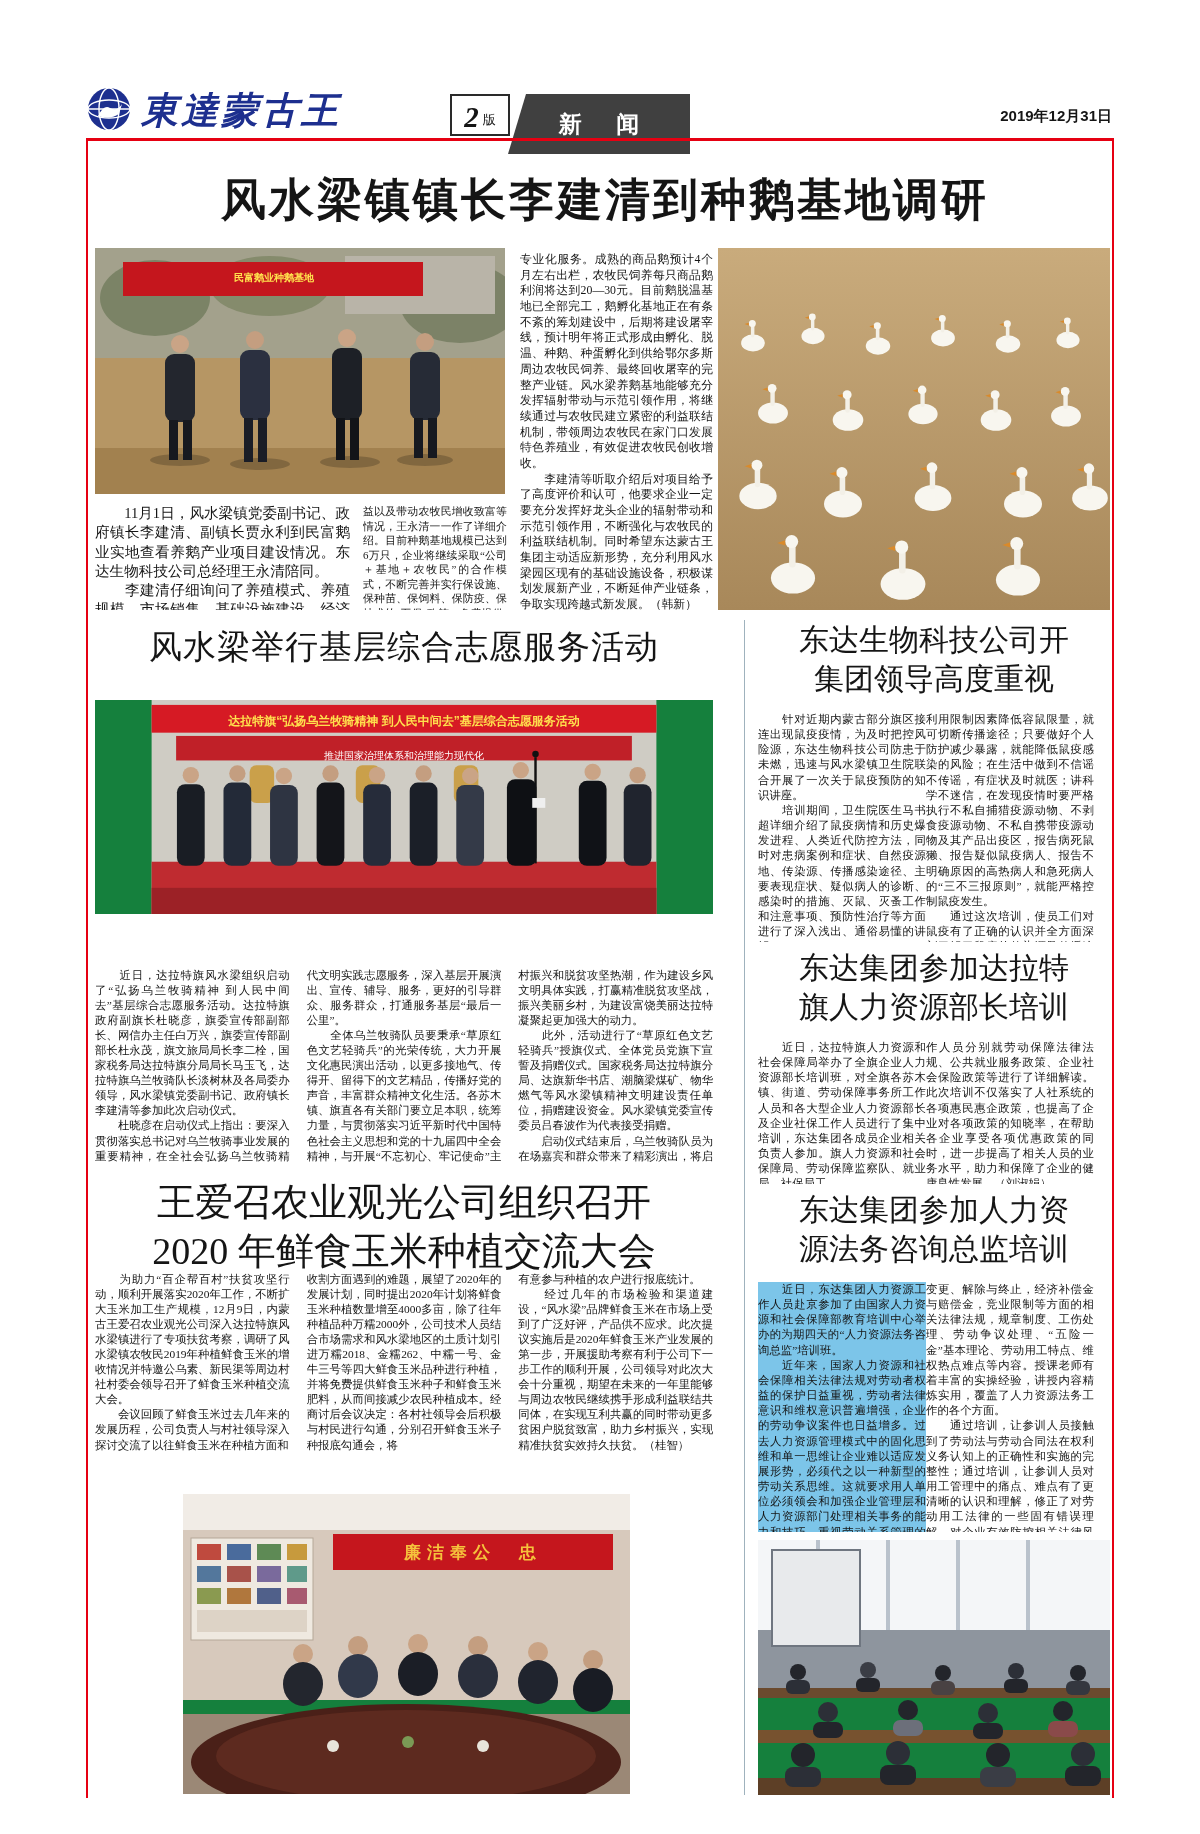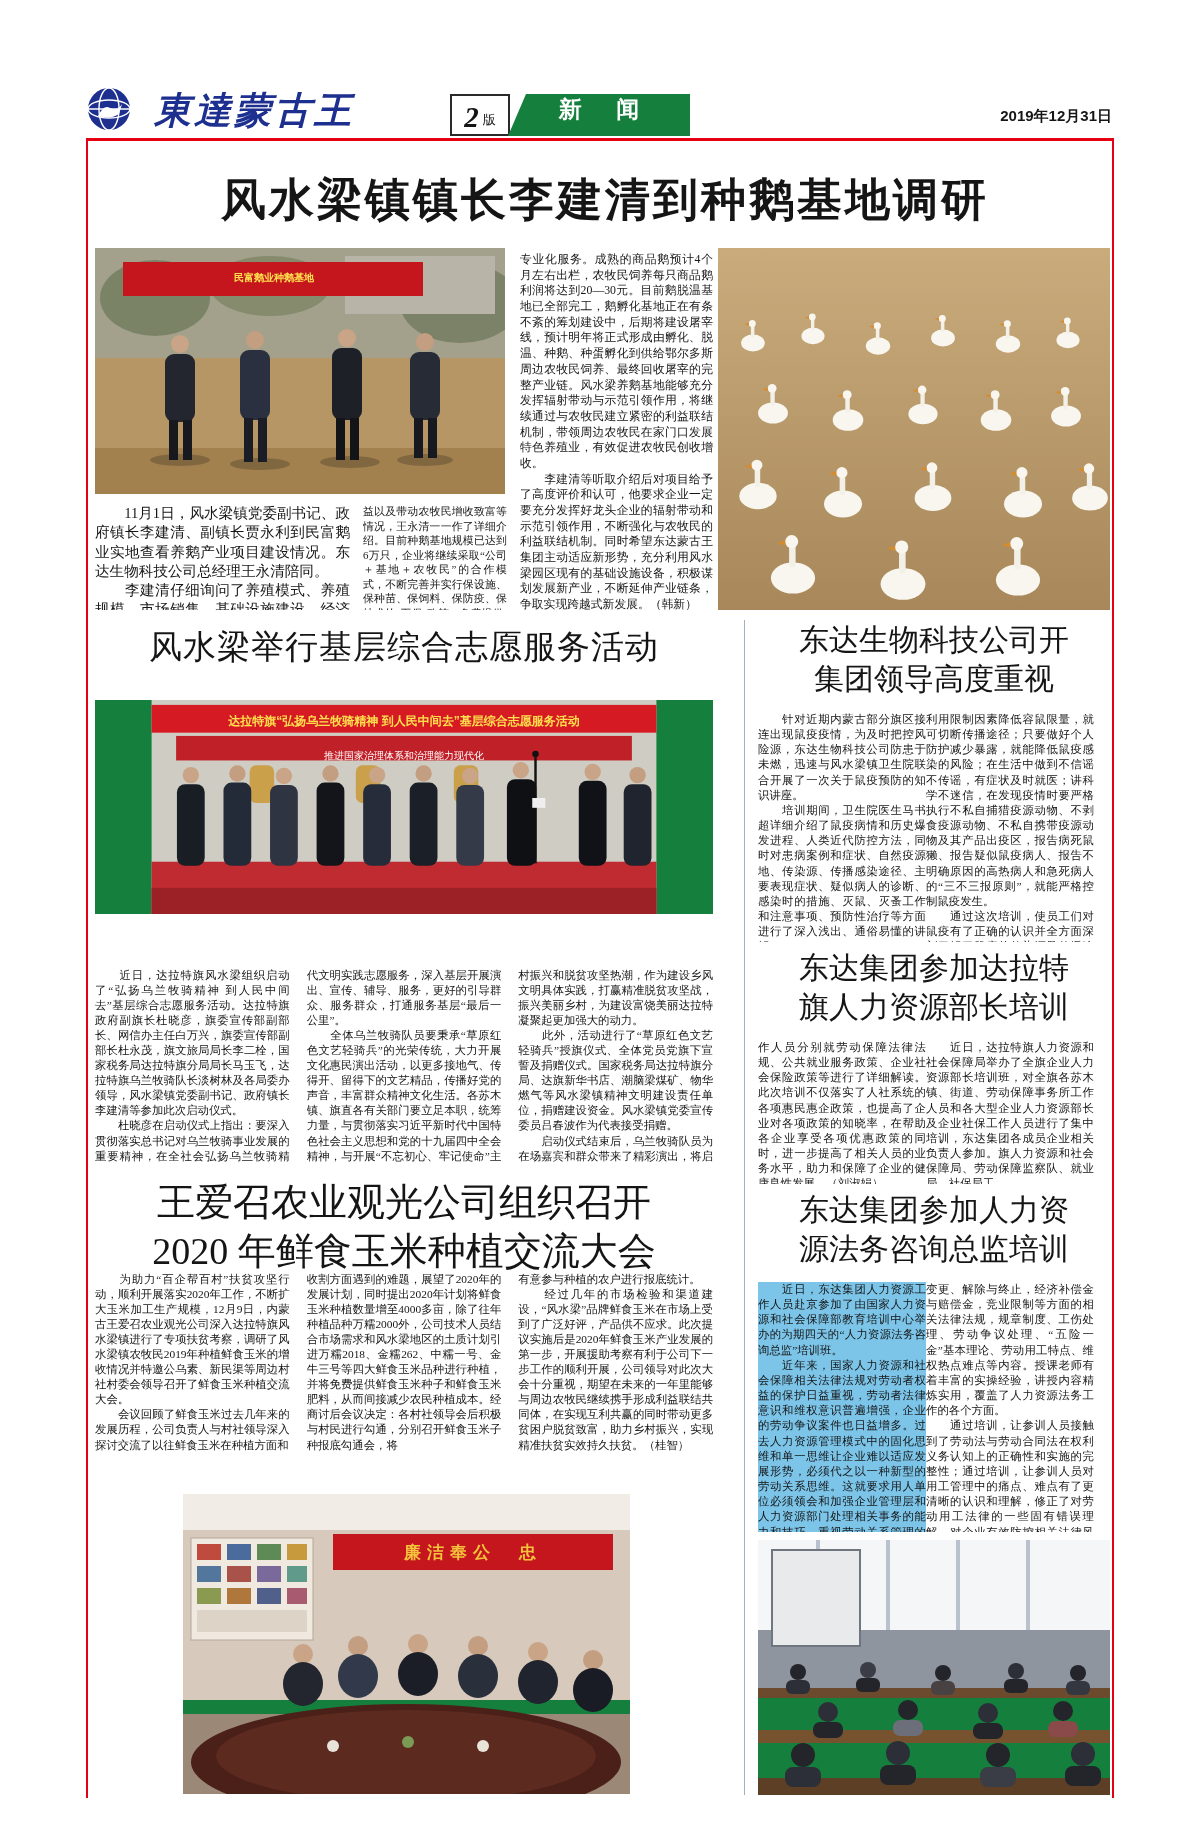--- a/index.html
+++ b/index.html
@@ -4,30 +4,30 @@
 <style>
   *{margin:0;padding:0;box-sizing:border-box}
   body{background:#ffffff}
   .page{position:relative;width:1200px;height:1834px;background:#fff;overflow:hidden;
         font-family:"Liberation Serif",serif;color:#151515}
   .para{margin:0;text-align:justify}
   .cols{position:absolute;display:flex}
   .redline{position:absolute;background:#e60012}
 
   
-  #logo{position:absolute;left:86px;top:86px;display:flex;align-items:center;gap:22px}
+  #logo{position:absolute;left:86px;top:86px;display:flex;align-items:center;gap:9px}
   #logo .logo-text{font-size:37px;font-weight:900;font-style:italic;color:#1d2f8f;letter-spacing:3px}
   #marker{position:absolute;left:450px;top:94px;display:flex;align-items:stretch}
   .numbox{width:60px;height:42px;background:#fff;border:2px solid #2a2a2a;display:flex;
           align-items:flex-end;justify-content:center;gap:4px;padding-bottom:4px}
   .numbox .num{font-size:29px;line-height:.9;font-style:italic;font-weight:700}
   .numbox .unit{font-size:13px;line-height:1;padding-bottom:4px}
-  .ribbon{width:182px;height:42px;margin-left:-2px;background:#15803d;
+  .ribbon{width:182px;height:60px;margin-left:-2px;background:#404040;
           clip-path:polygon(18px 0,100% 0,100% 100%,0 100%);
-          display:flex;align-items:flex-start;justify-content:center;color:#fff;
+          display:flex;align-items:center;justify-content:center;color:#fff;
           font-size:23px;font-weight:900;letter-spacing:14px;text-indent:14px;
           font-family:"Liberation Sans",sans-serif}
   #date{position:absolute;right:88px;top:107px;font-size:15px;font-weight:700;
         font-family:"Liberation Sans",sans-serif}
   #rule-top{left:86px;top:138px;width:1028px;height:3px}
   #rule-left{left:86px;top:138px;width:2px;height:1660px}
   #rule-right{left:1112px;top:138px;width:2px;height:1660px}
 
   
   #h1{position:absolute;left:95px;top:170px;width:1020px;text-align:center;font-size:45px;
@@ -330,24 +330,24 @@
         <p class="para">　　通过这次培训，使员工们对鼠疫有了正确的认识并全方面深刻了解了鼠疫的传染源及传播途径、发病症状，有效增强了防范意识和预防能力，保障了人身安全。（桂智）</p>
       </div>
   </div>
 
   <div id="s2-h" class="subhead sideh">
     <div>东达集团参加达拉特</div>
     <div>旗人力资源部长培训</div>
   </div>
   <div id="s2-body" class="cols sidebody">
     <div class="col">
+        <p class="para">　　近日，达拉特旗人力资源和社会保障局举办了全旗企业人力资源部长培训班，对全旗各苏木镇、街道、劳动保障事务所工作人员和各大型企业人力资源部长及企业社保工作人员进行了集中培训，东达集团各成员企业相关负责人参加。旗人力资源和社会保障局、劳动保障监察队、就业局、社保局工</p>
+      </div>
+    <div class="col">
         <p class="para">作人员分别就劳动保障法律法规、公共就业服务政策、企业社会保险政策等进行了详细解读。此次培训不仅落实了人社系统的各项惠民惠企政策，也提高了企业对各项政策的知晓率，在帮助各企业享受各项优惠政策的同时，进一步提高了相关人员的业务水平，助力和保障了企业的健康良性发展。（刘淑娟）</p>
-      </div>
-    <div class="col">
-        <p class="para">　　近日，达拉特旗人力资源和社会保障局举办了全旗企业人力资源部长培训班，对全旗各苏木镇、街道、劳动保障事务所工作人员和各大型企业人力资源部长及企业社保工作人员进行了集中培训，东达集团各成员企业相关负责人参加。旗人力资源和社会保障局、劳动保障监察队、就业局、社保局工</p>
       </div>
   </div>
 
   <div id="s3-h" class="subhead sideh">
     <div>东达集团参加人力资</div>
     <div>源法务咨询总监培训</div>
   </div>
   <div id="s3-body" class="cols sidebody">
     <div class="col hl">
         <p class="para">　　近日，东达集团人力资源工作人员赴京参加了由国家人力资源和社会保障部教育培训中心举办的为期四天的“人力资源法务咨询总监”培训班。</p>

